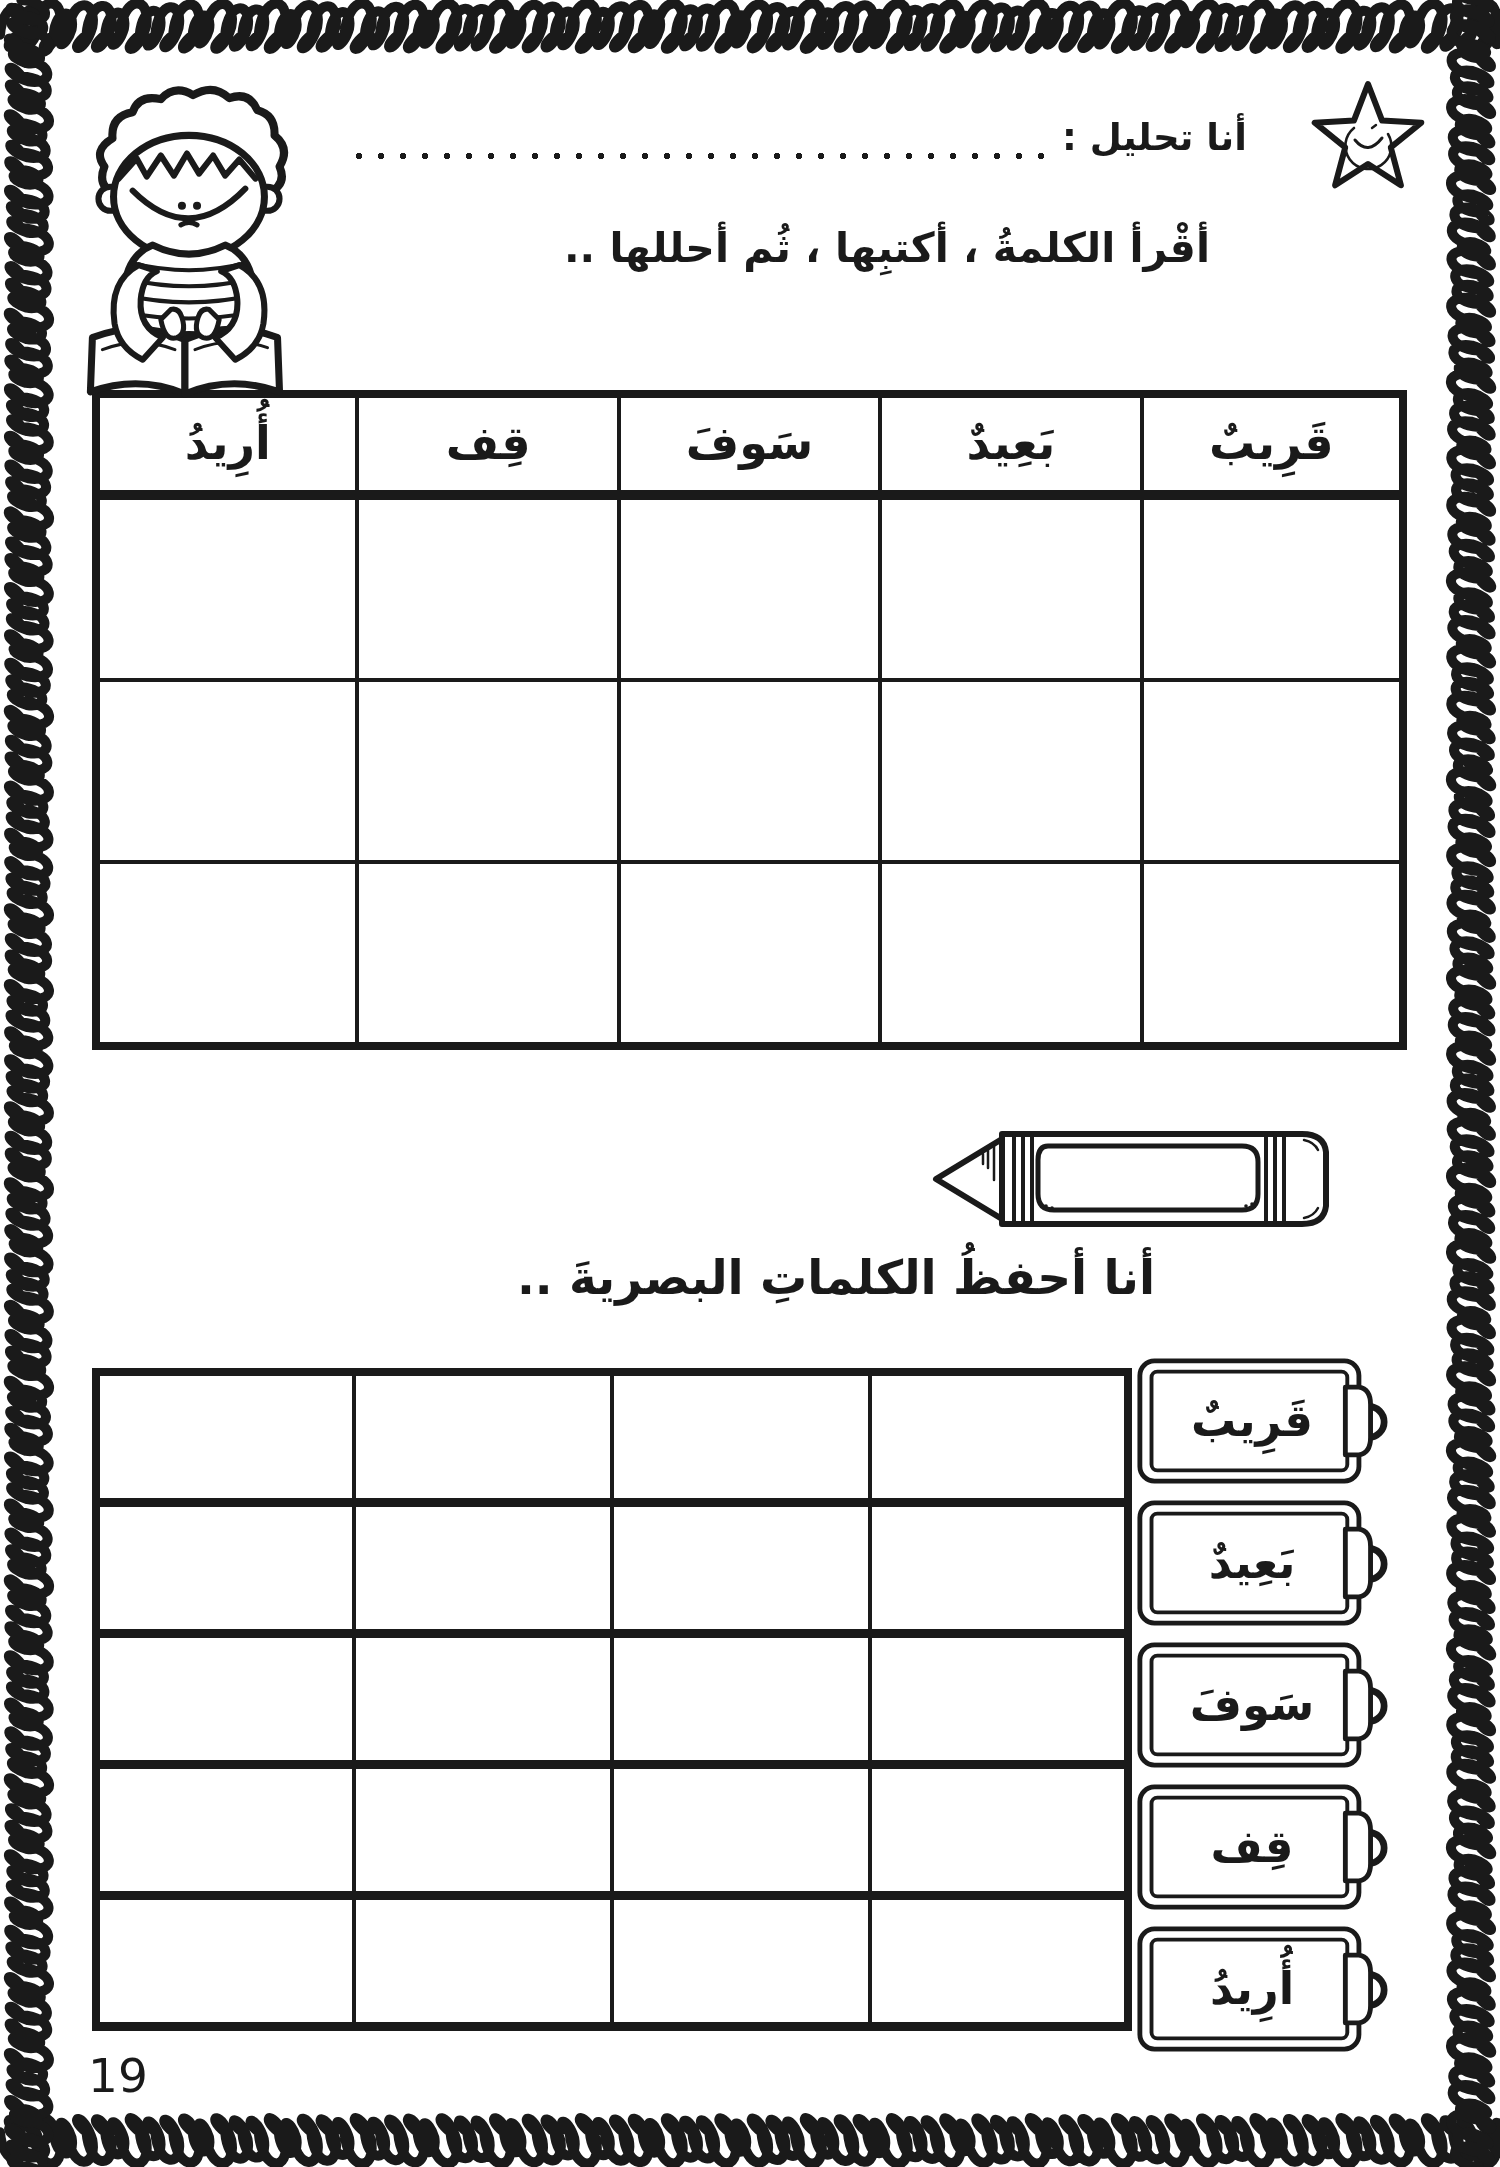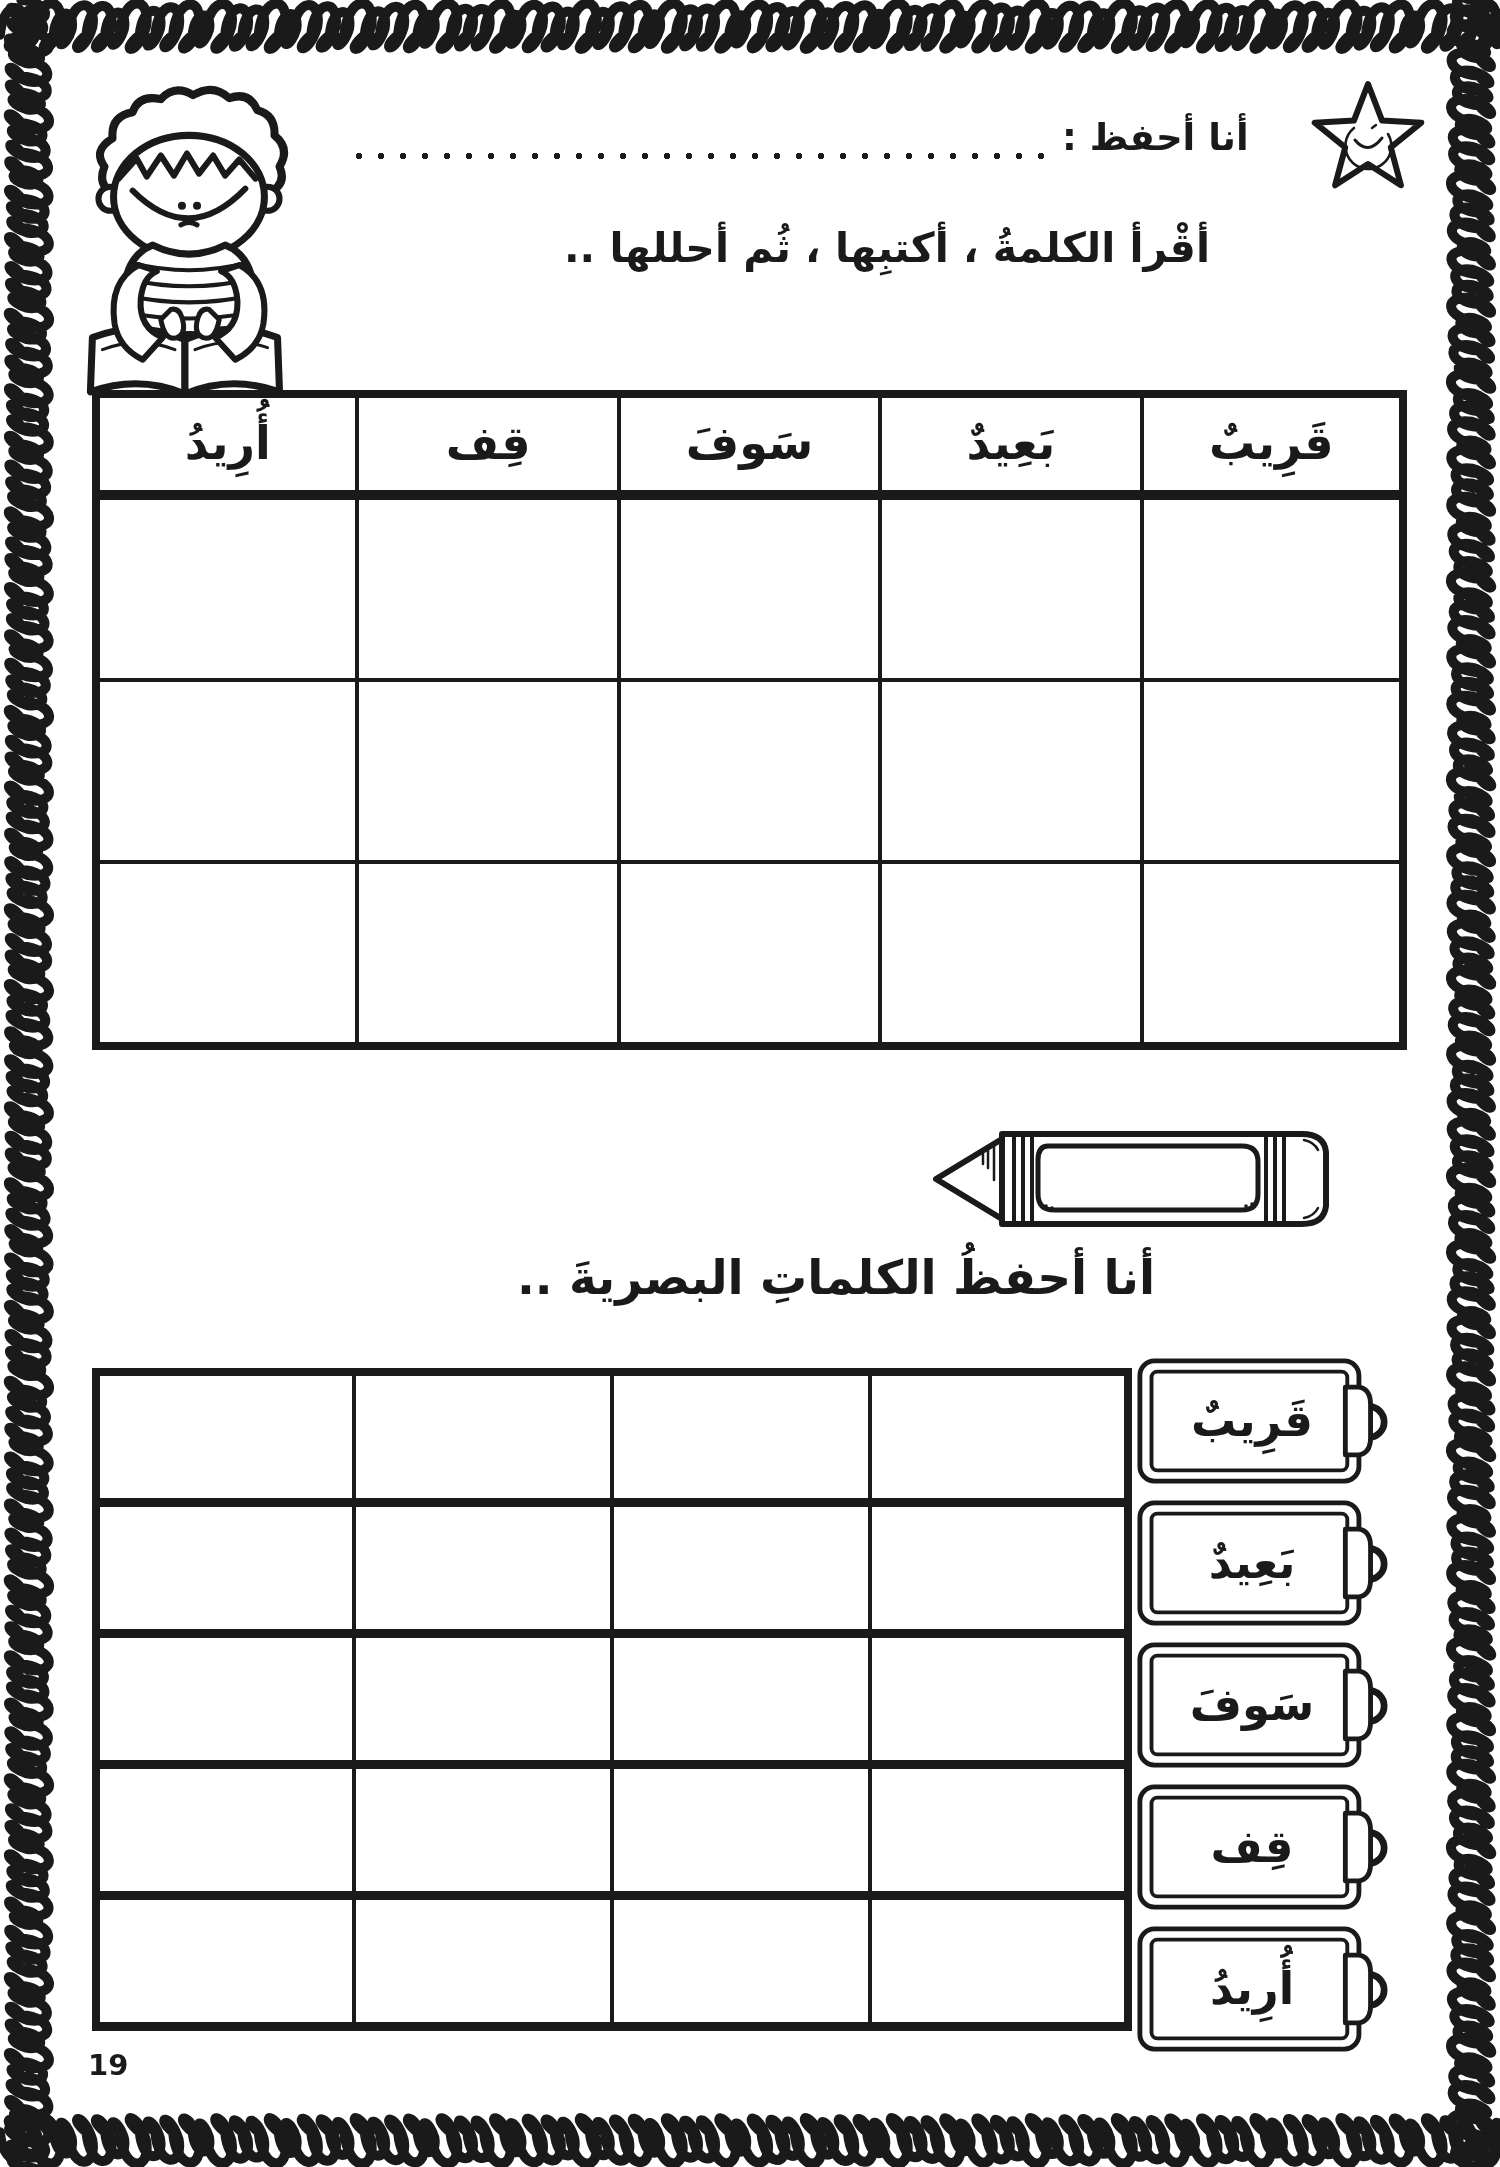--- a/index.html
+++ b/index.html
@@ -37,21 +37,21 @@
   #sight-heading{left:395px;top:1250px;width:760px;text-align:right;font-size:47px;font-weight:bold;direction:rtl;white-space:nowrap;}
   
   #practice-table{left:92px;top:1368px;width:1040px;border-collapse:collapse;table-layout:fixed;border:8px solid var(--ink);}
   #practice-table td{border:4px solid var(--ink);border-bottom:9px solid var(--ink);height:122px;padding:0;}
   
   .tag{position:absolute;left:1136px;width:252px;height:130px;}
   .tag svg{position:absolute;inset:0;}
   .tag-word{position:absolute;left:14px;top:8px;width:204px;height:110px;display:flex;align-items:center;justify-content:center;font-size:45px;font-weight:bold;direction:rtl;line-height:1.1;}
   #tag-0{top:1358px;} #tag-1{top:1500px;} #tag-2{top:1642px;} #tag-3{top:1784px;} #tag-4{top:1926px;}
   
-  #page-number{left:84px;top:2046px;font-size:29px;font-weight:bold;background:var(--paper);padding:2px 10px 2px 4px;z-index:6;font-family:"DejaVu Sans","Liberation Sans",sans-serif;}
+  #page-number{left:84px;top:2046px;font-size:47px;font-weight:normal;background:var(--paper);padding:2px 10px 2px 4px;z-index:6;font-family:"DejaVu Sans","Liberation Sans",sans-serif;}
   
   .ink-line{fill:none;stroke:var(--ink);stroke-linecap:round;stroke-linejoin:round;}
   .ink-fill{fill:var(--paper);stroke:var(--ink);stroke-linecap:round;stroke-linejoin:round;}
 </style>
 </head>
 <body>
 
 <svg class="border-strip" style="left:0;top:0;" width="1500" height="58" viewBox="0 0 1500 58">
     <path d="M0,34.8 c2.7,-34.5 27.5,-34.5 22.7,-7.1 c-8.0,26.6 -23.9,22.1 -5.3,7.1 c2.5,-32.0 25.4,-32.0 21.0,-6.6 c-7.4,24.6 -22.1,20.5 -4.9,6.6 c3.1,-40.3 32.0,-40.3 26.4,-8.3 c-9.3,31.0 -27.9,25.8 -6.2,8.3 c2.1,-27.3 21.7,-27.3 17.9,-5.6 c-6.3,21.0 -18.9,17.5 -4.2,5.6 c2.9,-37.9 30.1,-37.9 24.9,-7.8 c-8.7,29.1 -26.2,24.3 -5.8,7.8 c2.9,-37.1 29.5,-37.1 24.4,-7.6 c-8.6,28.5 -25.7,23.8 -5.7,7.6 c2.2,-28.5 22.7,-28.5 18.7,-5.9 c-6.6,22.0 -19.8,18.3 -4.4,5.9 c3.1,-40.4 32.1,-40.4 26.5,-8.3 c-9.3,31.1 -28.0,25.9 -6.2,8.3 c2.4,-30.8 24.5,-30.8 20.2,-6.3 c-7.1,23.7 -21.3,19.7 -4.7,6.3 c2.7,-35.5 28.2,-35.5 23.3,-7.3 c-8.2,27.3 -24.6,22.8 -5.5,7.3 c3.0,-39.0 31.0,-39.0 25.6,-8.0 c-9.0,30.0 -27.0,25.0 -6.0,8.0 c1.9,-24.9 19.8,-24.9 16.3,-5.1 c-5.7,19.1 -17.2,15.9 -3.8,5.1 c3.1,-39.7 31.6,-39.7 26.1,-8.1 c-9.2,30.5 -27.5,25.5 -6.1,8.1 c2.6,-34.0 27.0,-34.0 22.3,-7.0 c-7.8,26.1 -23.5,21.8 -5.2,7.0 c2.5,-32.6 25.9,-32.6 21.4,-6.7 c-7.5,25.1 -22.6,20.9 -5.0,6.7 c3.1,-40.1 31.9,-40.1 26.3,-8.2 c-9.3,30.9 -27.8,25.7 -6.2,8.2 c2.0,-26.6 21.1,-26.6 17.4,-5.5 c-6.1,20.4 -18.4,17.0 -4.1,5.5 c2.9,-38.2 30.4,-38.2 25.1,-7.8 c-8.8,29.4 -26.5,24.5 -5.9,7.8 c2.8,-36.7 29.1,-36.7 24.1,-7.5 c-8.5,28.2 -25.4,23.5 -5.6,7.5 c2.2,-29.2 23.2,-29.2 19.2,-6.0 c-6.7,22.5 -20.2,18.7 -4.5,6.0 c3.1,-40.4 32.1,-40.4 26.5,-8.3 c-9.3,31.1 -28.0,25.9 -6.2,8.3 c2.3,-30.2 24.0,-30.2 19.8,-6.2 c-7.0,23.2 -20.9,19.3 -4.6,6.2 c2.8,-36.0 28.6,-36.0 23.6,-7.4 c-8.3,27.7 -24.9,23.1 -5.5,7.4 c3.0,-38.7 30.8,-38.7 25.4,-7.9 c-8.9,29.8 -26.8,24.8 -6.0,7.9 c2.0,-25.6 20.3,-25.6 16.8,-5.2 c-5.9,19.7 -17.7,16.4 -3.9,5.2 c3.1,-39.9 31.7,-39.9 26.2,-8.2 c-9.2,30.7 -27.6,25.6 -6.1,8.2 c2.6,-33.4 26.6,-33.4 21.9,-6.9 c-7.7,25.7 -23.1,21.4 -5.1,6.9 c2.6,-33.2 26.4,-33.2 21.8,-6.8 c-7.7,25.5 -23.0,21.3 -5.1,6.8 c3.1,-40.0 31.8,-40.0 26.2,-8.2 c-9.2,30.8 -27.7,25.6 -6.2,8.2 c2.0,-25.9 20.6,-25.9 17.0,-5.3 c-6.0,19.9 -17.9,16.6 -4.0,5.3 c3.0,-38.6 30.7,-38.6 25.3,-7.9 c-8.9,29.7 -26.7,24.7 -5.9,7.9 c2.8,-36.2 28.8,-36.2 23.8,-7.4 c-8.4,27.9 -25.1,23.2 -5.6,7.4 c2.3,-29.9 23.8,-29.9 19.6,-6.1 c-6.9,23.0 -20.7,19.2 -4.6,6.1 c3.1,-40.4 32.1,-40.4 26.5,-8.3 c-9.3,31.1 -28.0,25.9 -6.2,8.3 c2.3,-29.5 23.4,-29.5 19.4,-6.1 c-6.8,22.7 -20.4,18.9 -4.5,6.1 c2.8,-36.5 29.0,-36.5 23.9,-7.5 c-8.4,28.1 -25.3,23.4 -5.6,7.5 c3.0,-38.4 30.5,-38.4 25.2,-7.9 c-8.9,29.5 -26.6,24.6 -5.9,7.9 c2.0,-26.3 20.9,-26.3 17.3,-5.4 c-6.1,20.2 -18.2,16.9 -4.0,5.4 c3.1,-40.1 31.9,-40.1 26.3,-8.2 c-9.2,30.8 -27.7,25.7 -6.2,8.2 c2.5,-32.8 26.1,-32.8 21.6,-6.7 c-7.6,25.3 -22.7,21.0 -5.1,6.7 c2.6,-33.8 26.8,-33.8 22.2,-6.9 c-7.8,26.0 -23.4,21.6 -5.2,6.9 c3.1,-39.8 31.6,-39.8 26.1,-8.2 c-9.2,30.6 -27.6,25.5 -6.1,8.2 c1.9,-25.2 20.0,-25.2 16.5,-5.2 c-5.8,19.4 -17.4,16.1 -3.9,5.2 c3.0,-38.9 30.9,-38.9 25.5,-8.0 c-9.0,29.9 -26.9,24.9 -6.0,8.0 c2.7,-35.7 28.4,-35.7 23.4,-7.3 c-8.2,27.5 -24.7,22.9 -5.5,7.3 c2.3,-30.5 24.3,-30.5 20.0,-6.3 c-7.0,23.5 -21.1,19.6 -4.7,6.3 c3.1,-40.4 32.1,-40.4 26.5,-8.3 c-9.3,31.1 -28.0,25.9 -6.2,8.3 c2.2,-28.8 22.9,-28.8 18.9,-5.9 c-6.7,22.2 -20.0,18.5 -4.4,5.9 c2.8,-36.9 29.4,-36.9 24.2,-7.6 c-8.5,28.4 -25.6,23.7 -5.7,7.6 c2.9,-38.0 30.2,-38.0 25.0,-7.8 c-8.8,29.2 -26.3,24.4 -5.8,7.8 c2.1,-27.0 21.5,-27.0 17.7,-5.5 c-6.2,20.8 -18.7,17.3 -4.2,5.5 c3.1,-40.2 32.0,-40.2 26.4,-8.2 c-9.3,30.9 -27.8,25.8 -6.2,8.2 c2.5,-32.2 25.6,-32.2 21.2,-6.6 c-7.4,24.8 -22.3,20.7 -5.0,6.6 c2.6,-34.3 27.3,-34.3 22.5,-7.0 c-7.9,26.4 -23.8,22.0 -5.3,7.0 c3.0,-39.6 31.5,-39.6 26.0,-8.1 c-9.1,30.4 -27.4,25.4 -6.1,8.1 c1.9,-24.5 19.4,-24.5 16.1,-5.0 c-5.6,18.8 -16.9,15.7 -3.8,5.0 c3.0,-39.2 31.1,-39.2 25.7,-8.0 c-9.0,30.1 -27.1,25.1 -6.0,8.0 c2.7,-35.2 28.0,-35.2 23.1,-7.2 c-8.1,27.1 -24.4,22.6 -5.4,7.2 c2.4,-31.2 24.8,-31.2 20.5,-6.4 c-7.2,24.0 -21.6,20.0 -4.8,6.4 c3.1,-40.4 32.1,-40.4 26.5,-8.3 c-9.3,31.0 -27.9,25.9 -6.2,8.3 c2.2,-28.1 22.4,-28.1 18.5,-5.8 c-6.5,21.7 -19.5,18.0 -4.3,5.8 c2.9,-37.4 29.7,-37.4 24.5,-7.7 c-8.6,28.7 -25.9,23.9 -5.7,7.7 c2.9,-37.6 29.9,-37.6 24.7,-7.7 c-8.7,28.9 -26.1,24.1 -5.8,7.7 c2.1,-27.7 22.0,-27.7 18.2,-5.7 c-6.4,21.3 -19.2,17.7 -4.3,5.7 c3.1,-40.3 32.0,-40.3 26.5,-8.3 c-9.3,31.0 -27.9,25.8 -6.2,8.3 c2.4,-31.6 25.1,-31.6 20.8,-6.5 c-7.3,24.3 -21.9,20.3 -4.9,6.5 c2.7,-34.9 27.7,-34.9 22.9,-7.2 c-8.0,26.8 -24.1,22.3 -5.4,7.2 c3.0,-39.3 31.3,-39.3 25.8,-8.1 c-9.1,30.3 -27.2,25.2 -6.1,8.1 c1.8,-24.0 19.1,-24.0 15.7,-4.9 c-5.5,18.4 -16.6,15.4 -3.7,4.9 c3.0,-39.4 31.3,-39.4 25.9,-8.1 c-9.1,30.3 -27.3,25.3 -6.1,8.1 c2.7,-34.7 27.6,-34.7 22.8,-7.1 c-8.0,26.7 -24.0,22.2 -5.3,7.1 c2.4,-31.8 25.3,-31.8 20.9,-6.5 c-7.3,24.5 -22.0,20.4 -4.9,6.5 c3.1,-40.3 32.0,-40.3 26.4,-8.3 c-9.3,31.0 -27.9,25.8 -6.2,8.3 c2.1,-27.5 21.8,-27.5 18.0,-5.6 c-6.3,21.1 -19.0,17.6 -4.2,5.6 c2.9,-37.8 30.0,-37.8 24.8,-7.7 c-8.7,29.0 -26.1,24.2 -5.8,7.7 c2.9,-37.2 29.6,-37.2 24.4,-7.6 c-8.6,28.6 -25.8,23.9 -5.7,7.6 c2.2,-28.4 22.5,-28.4 18.6,-5.8 c-6.5,21.8 -19.6,18.2 -4.4,5.8 c3.1,-40.4 32.1,-40.4 26.5,-8.3 c-9.3,31.1 -28.0,25.9 -6.2,8.3 c2.4,-31.0 24.6,-31.0 20.3,-6.4 c-7.1,23.8 -21.4,19.9 -4.8,6.4 c2.7,-35.4 28.1,-35.4 23.2,-7.3 c-8.2,27.2 -24.5,22.7 -5.4,7.3 c3.0,-39.1 31.1,-39.1 25.7,-8.0 c-9.0,30.1 -27.1,25.0 -6.0,8.0 c1.9,-24.7 19.6,-24.7 16.2,-5.1 c-5.7,19.0 -17.1,15.8 -3.8,5.1 c3.1,-39.7 31.5,-39.7 26.0,-8.1 c-9.2,30.5 -27.5,25.4 -6.1,8.1 c2.6,-34.1 27.1,-34.1 22.4,-7.0 c-7.9,26.3 -23.6,21.9 -5.3,7.0 c2.5,-32.4 25.8,-32.4 21.3,-6.7 c-7.5,24.9 -22.5,20.8 -5.0,6.7 c3.1,-40.2 31.9,-40.2 26.4,-8.2 c-9.3,30.9 -27.8,25.7 -6.2,8.2 c2.1,-26.8 21.3,-26.8 17.6,-5.5 c-6.2,20.6 -18.5,17.2 -4.1,5.5 c2.9,-38.1 30.3,-38.1 25.0,-7.8 c-8.8,29.3 -26.4,24.4 -5.9,7.8"></path>
   </svg>
@@ -64,21 +64,21 @@
     <g transform="translate(52,0) rotate(90)">
       <path d="M0,30.7 c2.3,-30.5 24.2,-30.5 20.0,-6.3 c-7.0,23.4 -21.1,19.5 -4.7,6.3 c2.2,-28.2 22.4,-28.2 18.5,-5.8 c-6.5,21.7 -19.5,18.1 -4.3,5.8 c2.7,-35.5 28.2,-35.5 23.3,-7.3 c-8.2,27.3 -24.6,22.8 -5.5,7.3 c1.9,-24.1 19.1,-24.1 15.8,-4.9 c-5.6,18.5 -16.7,15.4 -3.7,4.9 c2.6,-33.4 26.6,-33.4 21.9,-6.9 c-7.7,25.7 -23.1,21.4 -5.1,6.9 c2.5,-32.7 26.0,-32.7 21.5,-6.7 c-7.6,25.2 -22.7,21.0 -5.0,6.7 c1.9,-25.2 20.0,-25.2 16.5,-5.2 c-5.8,19.4 -17.4,16.1 -3.9,5.2 c2.7,-35.6 28.3,-35.6 23.4,-7.3 c-8.2,27.4 -24.7,22.9 -5.5,7.3 c2.1,-27.2 21.6,-27.2 17.8,-5.6 c-6.3,20.9 -18.8,17.4 -4.2,5.6 c2.4,-31.3 24.9,-31.3 20.6,-6.4 c-7.2,24.1 -21.7,20.1 -4.8,6.4 c2.6,-34.4 27.4,-34.4 22.6,-7.1 c-7.9,26.5 -23.8,22.1 -5.3,7.1 c1.7,-22.0 17.5,-22.0 14.4,-4.5 c-5.1,16.9 -15.2,14.1 -3.4,4.5 c2.7,-35.0 27.9,-35.0 23.0,-7.2 c-8.1,27.0 -24.3,22.5 -5.4,7.2 c2.3,-30.0 23.8,-30.0 19.7,-6.2 c-6.9,23.1 -20.8,19.2 -4.6,6.2 c2.2,-28.8 22.9,-28.8 18.9,-5.9 c-6.6,22.1 -19.9,18.4 -4.4,5.9 c2.7,-35.4 28.1,-35.4 23.2,-7.3 c-8.2,27.2 -24.5,22.7 -5.4,7.3 c1.8,-23.4 18.6,-23.4 15.4,-4.8 c-5.4,18.0 -16.2,15.0 -3.6,4.8 c2.6,-33.7 26.8,-33.7 22.1,-6.9 c-7.8,25.9 -23.4,21.6 -5.2,6.9 c2.5,-32.4 25.7,-32.4 21.2,-6.6 c-7.5,24.9 -22.4,20.7 -5.0,6.6 c2.0,-25.8 20.5,-25.8 16.9,-5.3 c-6.0,19.8 -17.9,16.5 -4.0,5.3 c2.7,-35.7 28.4,-35.7 23.4,-7.3 c-8.2,27.4 -24.7,22.9 -5.5,7.3 c2.0,-26.6 21.2,-26.6 17.5,-5.5 c-6.1,20.5 -18.4,17.1 -4.1,5.5 c2.4,-31.8 25.3,-31.8 20.9,-6.5 c-7.3,24.4 -22.0,20.4 -4.9,6.5 c2.6,-34.1 27.1,-34.1 22.4,-7.0 c-7.9,26.3 -23.6,21.9 -5.3,7.0 c1.7,-22.6 17.9,-22.6 14.8,-4.6 c-5.2,17.4 -15.6,14.5 -3.5,4.6 c2.7,-35.2 28.0,-35.2 23.1,-7.2 c-8.1,27.1 -24.4,22.6 -5.4,7.2 c2.3,-29.5 23.4,-29.5 19.4,-6.0 c-6.8,22.7 -20.4,18.9 -4.5,6.0 c2.3,-29.3 23.3,-29.3 19.2,-6.0 c-6.8,22.5 -20.3,18.8 -4.5,6.0 c2.7,-35.3 28.0,-35.3 23.2,-7.2 c-8.1,27.1 -24.4,22.6 -5.4,7.2 c1.8,-22.8 18.1,-22.8 15.0,-4.7 c-5.3,17.6 -15.8,14.6 -3.5,4.7 c2.6,-34.0 27.0,-34.0 22.3,-7.0 c-7.9,26.2 -23.6,21.8 -5.2,7.0 c2.5,-31.9 25.4,-31.9 21.0,-6.6 c-7.4,24.6 -22.1,20.5 -4.9,6.6 c2.0,-26.4 21.0,-26.4 17.3,-5.4 c-6.1,20.3 -18.3,16.9 -4.1,5.4 c2.7,-35.7 28.4,-35.7 23.4,-7.3 c-8.2,27.4 -24.7,22.9 -5.5,7.3 c2.0,-26.0 20.7,-26.0 17.1,-5.3 c-6.0,20.0 -18.0,16.7 -4.0,5.3 c2.5,-32.2 25.6,-32.2 21.1,-6.6 c-7.4,24.8 -22.3,20.6 -5.0,6.6 c2.6,-33.9 26.9,-33.9 22.2,-6.9 c-7.8,26.0 -23.4,21.7 -5.2,6.9 c1.8,-23.2 18.4,-23.2 15.2,-4.8 c-5.4,17.8 -16.1,14.9 -3.6,4.8 c2.7,-35.4 28.1,-35.4 23.2,-7.3 c-8.2,27.2 -24.5,22.7 -5.4,7.3 c2.2,-29.0 23.0,-29.0 19.0,-5.9 c-6.7,22.3 -20.1,18.6 -4.5,5.9 c2.3,-29.8 23.7,-29.8 19.6,-6.1 c-6.9,22.9 -20.6,19.1 -4.6,6.1 c2.7,-35.1 27.9,-35.1 23.0,-7.2 c-8.1,27.0 -24.3,22.5 -5.4,7.2 c1.7,-22.2 17.7,-22.2 14.6,-4.6 c-5.1,17.1 -15.4,14.2 -3.4,4.6 c2.6,-34.3 27.3,-34.3 22.5,-7.0 c-7.9,26.4 -23.8,22.0 -5.3,7.0 c2.4,-31.5 25.1,-31.5 20.7,-6.5 c-7.3,24.2 -21.8,20.2 -4.8,6.5 c2.1,-27.0 21.4,-27.0 17.7,-5.5 c-6.2,20.7 -18.7,17.3 -4.1,5.5 c2.7,-35.7 28.3,-35.7 23.4,-7.3 c-8.2,27.4 -24.7,22.9 -5.5,7.3 c2.0,-25.4 20.2,-25.4 16.7,-5.2 c-5.9,19.6 -17.6,16.3 -3.9,5.2 c2.5,-32.6 25.9,-32.6 21.4,-6.7 c-7.5,25.1 -22.6,20.9 -5.0,6.7 c2.6,-33.5 26.7,-33.5 22.0,-6.9 c-7.7,25.8 -23.2,21.5 -5.2,6.9 c1.8,-23.8 18.9,-23.8 15.6,-4.9 c-5.5,18.3 -16.5,15.3 -3.7,4.9 c2.7,-35.5 28.2,-35.5 23.3,-7.3 c-8.2,27.3 -24.6,22.7 -5.5,7.3 c2.2,-28.4 22.6,-28.4 18.7,-5.8 c-6.6,21.9 -19.7,18.2 -4.4,5.8 c2.3,-30.3 24.1,-30.3 19.9,-6.2 c-7.0,23.3 -21.0,19.4 -4.7,6.2 c2.7,-34.9 27.8,-34.9 22.9,-7.2 c-8.1,26.9 -24.2,22.4 -5.4,7.2 c1.7,-21.6 17.2,-21.6 14.2,-4.4 c-5.0,16.6 -14.9,13.8 -3.3,4.4 c2.7,-34.6 27.5,-34.6 22.7,-7.1 c-8.0,26.6 -23.9,22.2 -5.3,7.1 c2.4,-31.1 24.7,-31.1 20.4,-6.4 c-7.2,23.9 -21.5,19.9 -4.8,6.4 c2.1,-27.5 21.9,-27.5 18.1,-5.6 c-6.4,21.2 -19.1,17.6 -4.2,5.6 c2.7,-35.6 28.3,-35.6 23.4,-7.3 c-8.2,27.4 -24.7,22.8 -5.5,7.3 c1.9,-24.8 19.7,-24.8 16.3,-5.1 c-5.7,19.1 -17.2,15.9 -3.8,5.1 c2.5,-33.0 26.2,-33.0 21.6,-6.8 c-7.6,25.4 -22.8,21.1 -5.1,6.8 c2.6,-33.2 26.4,-33.2 21.8,-6.8 c-7.7,25.5 -23.0,21.3 -5.1,6.8 c1.9,-24.4 19.4,-24.4 16.0,-5.0 c-5.6,18.8 -16.9,15.7 -3.8,5.0 c2.7,-35.6 28.3,-35.6 23.3,-7.3 c-8.2,27.4 -24.6,22.8 -5.5,7.3 c2.1,-27.9 22.2,-27.9 18.3,-5.7 c-6.4,21.5 -19.3,17.9 -4.3,5.7 c2.4,-30.8 24.5,-30.8 20.2,-6.3 c-7.1,23.7 -21.3,19.7 -4.7,6.3 c2.7,-34.7 27.6,-34.7 22.8,-7.1 c-8.0,26.7 -24.0,22.3 -5.3,7.1 c1.6,-21.2 16.8,-21.2 13.9,-4.3 c-4.9,16.3 -14.6,13.6 -3.3,4.3 c2.7,-34.8 27.7,-34.8 22.8,-7.1 c-8.0,26.8 -24.1,22.3 -5.4,7.1 c2.4,-30.6 24.3,-30.6 20.1,-6.3 c-7.1,23.5 -21.2,19.6 -4.7,6.3 c2.2,-28.1 22.3,-28.1 18.4,-5.8 c-6.5,21.6 -19.4,18.0 -4.3,5.8 c2.7,-35.5 28.2,-35.5 23.3,-7.3 c-8.2,27.3 -24.6,22.8 -5.5,7.3 c1.9,-24.2 19.3,-24.2 15.9,-5.0 c-5.6,18.6 -16.8,15.5 -3.7,5.0 c2.6,-33.3 26.5,-33.3 21.9,-6.8 c-7.7,25.6 -23.1,21.4 -5.1,6.8 c2.5,-32.8 26.1,-32.8 21.6,-6.7 c-7.6,25.3 -22.7,21.1 -5.1,6.7 c1.9,-25.0 19.9,-25.0 16.4,-5.1 c-5.8,19.3 -17.3,16.0 -3.9,5.1 c2.7,-35.6 28.3,-35.6 23.4,-7.3 c-8.2,27.4 -24.7,22.8 -5.5,7.3 c2.1,-27.3 21.7,-27.3 17.9,-5.6 c-6.3,21.0 -18.9,17.5 -4.2,5.6 c2.4,-31.2 24.8,-31.2 20.5,-6.4 c-7.2,24.0 -21.6,20.0 -4.8,6.4 c2.7,-34.5 27.4,-34.5 22.6,-7.1 c-8.0,26.5 -23.9,22.1 -5.3,7.1 c1.7,-21.8 17.3,-21.8 14.3,-4.5 c-5.0,16.8 -15.1,14.0 -3.4,4.5 c2.7,-35.0 27.8,-35.0 23.0,-7.2 c-8.1,26.9 -24.2,22.4 -5.4,7.2 c2.3,-30.1 23.9,-30.1 19.8,-6.2 c-7.0,23.2 -20.9,19.3 -4.6,6.2 c2.2,-28.6 22.7,-28.6 18.8,-5.9 c-6.6,22.0 -19.8,18.3 -4.4,5.9 c2.7,-35.4 28.2,-35.4 23.3,-7.3 c-8.2,27.3 -24.5,22.7 -5.5,7.3 c1.8,-23.6 18.8,-23.6 15.5,-4.8 c-5.4,18.2 -16.3,15.1 -3.6,4.8 c2.6,-33.6 26.7,-33.6 22.1,-6.9 c-7.8,25.9 -23.3,21.6 -5.2,6.9 c2.5,-32.5 25.8,-32.5 21.3,-6.7 c-7.5,25.0 -22.5,20.8 -5.0,6.7 c2.0,-25.6 20.4,-25.6 16.8,-5.3 c-5.9,19.7 -17.7,16.4 -3.9,5.3 c2.7,-35.7 28.4,-35.7 23.4,-7.3 c-8.2,27.4 -24.7,22.9 -5.5,7.3 c2.1,-26.8 21.3,-26.8 17.6,-5.5 c-6.2,20.6 -18.5,17.2 -4.1,5.5 c2.4,-31.7 25.2,-31.7 20.8,-6.5 c-7.3,24.4 -21.9,20.3 -4.9,6.5 c2.6,-34.2 27.2,-34.2 22.5,-7.0 c-7.9,26.3 -23.7,21.9 -5.3,7.0 c1.7,-22.4 17.8,-22.4 14.7,-4.6 c-5.2,17.2 -15.5,14.4 -3.4,4.6 c2.7,-35.2 28.0,-35.2 23.1,-7.2 c-8.1,27.1 -24.3,22.5 -5.4,7.2 c2.3,-29.6 23.6,-29.6 19.4,-6.1 c-6.8,22.8 -20.5,19.0 -4.6,6.1 c2.2,-29.1 23.2,-29.1 19.1,-6.0 c-6.7,22.4 -20.2,18.7 -4.5,6.0 c2.7,-35.3 28.1,-35.3 23.2,-7.2 c-8.1,27.2 -24.4,22.6 -5.4,7.2 c1.8,-23.0 18.3,-23.0 15.1,-4.7 c-5.3,17.7 -15.9,14.7 -3.5,4.7 c2.6,-33.9 27.0,-33.9 22.3,-7.0 c-7.8,26.1 -23.5,21.8 -5.2,7.0 c2.5,-32.1 25.5,-32.1 21.0,-6.6 c-7.4,24.7 -22.2,20.6 -4.9,6.6 c2.0,-26.2 20.8,-26.2 17.2,-5.4 c-6.0,20.2 -18.1,16.8 -4.0,5.4 c2.7,-35.7 28.4,-35.7 23.4,-7.3 c-8.2,27.4 -24.7,22.9 -5.5,7.3 c2.0,-26.2 20.8,-26.2 17.2,-5.4 c-6.0,20.1 -18.1,16.8 -4.0,5.4 c2.5,-32.1 25.5,-32.1 21.1,-6.6 c-7.4,24.7 -22.2,20.6 -4.9,6.6 c2.6,-33.9 27.0,-33.9 22.3,-7.0 c-7.8,26.1 -23.5,21.8 -5.2,7.0 c1.8,-23.0 18.3,-23.0 15.1,-4.7 c-5.3,17.7 -15.9,14.8 -3.5,4.7 c2.7,-35.3 28.1,-35.3 23.2,-7.2 c-8.2,27.2 -24.5,22.6 -5.4,7.2 c2.2,-29.1 23.1,-29.1 19.1,-6.0 c-6.7,22.4 -20.2,18.7 -4.5,6.0 c2.3,-29.7 23.6,-29.7 19.5,-6.1 c-6.8,22.8 -20.5,19.0 -4.6,6.1 c2.7,-35.2 27.9,-35.2 23.1,-7.2 c-8.1,27.0 -24.3,22.5 -5.4,7.2 c1.7,-22.4 17.8,-22.4 14.7,-4.6 c-5.2,17.2 -15.5,14.3 -3.4,4.6 c2.6,-34.2 27.2,-34.2 22.5,-7.0 c-7.9,26.3 -23.7,21.9 -5.3,7.0 c2.4,-31.6 25.1,-31.6 20.8,-6.5 c-7.3,24.3 -21.9,20.3 -4.9,6.5 c2.1,-26.8 21.3,-26.8 17.6,-5.5 c-6.2,20.6 -18.6,17.2 -4.1,5.5 c2.7,-35.7 28.4,-35.7 23.4,-7.3 c-8.2,27.4 -24.7,22.9 -5.5,7.3 c2.0,-25.6 20.3,-25.6 16.8,-5.3 c-5.9,19.7 -17.7,16.4 -3.9,5.3 c2.5,-32.5 25.8,-32.5 21.3,-6.7 c-7.5,25.0 -22.5,20.8 -5.0,6.7 c2.6,-33.6 26.7,-33.6 22.1,-6.9 c-7.8,25.9 -23.3,21.6 -5.2,6.9 c1.8,-23.6 18.8,-23.6 15.5,-4.9 c-5.5,18.2 -16.4,15.2 -3.6,4.9 c2.7,-35.4 28.2,-35.4 23.3,-7.3 c-8.2,27.3 -24.5,22.7 -5.5,7.3 c2.2,-28.6 22.7,-28.6 18.8,-5.9 c-6.6,22.0 -19.8,18.3 -4.4,5.9 c2.3,-30.2 24.0,-30.2 19.8,-6.2 c-7.0,23.2 -20.9,19.3 -4.6,6.2 c2.7,-35.0 27.8,-35.0 23.0,-7.2 c-8.1,26.9 -24.2,22.4 -5.4,7.2 c1.7,-21.8 17.3,-21.8 14.3,-4.5 c-5.0,16.7 -15.1,13.9 -3.3,4.5 c2.7,-34.5 27.4,-34.5 22.6,-7.1 c-8.0,26.5 -23.9,22.1 -5.3,7.1 c2.4,-31.2 24.8,-31.2 20.5,-6.4 c-7.2,24.0 -21.6,20.0 -4.8,6.4 c2.1,-27.4 21.8,-27.4 18.0,-5.6 c-6.3,21.1 -18.9,17.5 -4.2,5.6 c2.7,-35.6 28.3,-35.6 23.4,-7.3 c-8.2,27.4 -24.7,22.8 -5.5,7.3 c1.9,-25.0 19.9,-25.0 16.4,-5.1 c-5.8,19.2 -17.3,16.0 -3.8,5.1 c2.5,-32.9 26.1,-32.9 21.6,-6.7 c-7.6,25.3 -22.8,21.1 -5.1,6.7 c2.6,-33.3 26.5,-33.3 21.9,-6.8 c-7.7,25.6 -23.1,21.3 -5.1,6.8 c1.9,-24.3 19.3,-24.3 15.9,-5.0 c-5.6,18.7 -16.8,15.6 -3.7,5.0 c2.7,-35.5 28.3,-35.5 23.3,-7.3 c-8.2,27.3 -24.6,22.8 -5.5,7.3 c2.2,-28.0 22.3,-28.0 18.4,-5.8 c-6.5,21.6 -19.4,18.0 -4.3,5.8 c2.4,-30.6 24.4,-30.6 20.1,-6.3 c-7.1,23.6 -21.2,19.6 -4.7,6.3 c2.7,-34.8 27.6,-34.8 22.8,-7.1 c-8.0,26.8 -24.1,22.3 -5.4,7.1 c1.6,-21.1 16.8,-21.1 13.9,-4.3 c-4.9,16.3 -14.6,13.5 -3.3,4.3 c2.7,-34.7 27.6,-34.7 22.8,-7.1 c-8.0,26.7 -24.0,22.3 -5.3,7.1 c2.4,-30.7 24.4,-30.7 20.2,-6.3 c-7.1,23.6 -21.3,19.7 -4.7,6.3 c2.1,-27.9 22.2,-27.9 18.3,-5.7 c-6.4,21.5 -19.3,17.9 -4.3,5.7 c2.7,-35.6 28.3,-35.6 23.3,-7.3 c-8.2,27.4 -24.6,22.8 -5.5,7.3"></path>
     </g>
   </svg>
 <svg class="border-strip" style="right:0;top:0;" width="58" height="2167" viewBox="0 0 58 2167">
     <g transform="translate(6,2167) rotate(-90)">
       <path d="M0,30.7 c2.3,-30.5 24.2,-30.5 20.0,-6.3 c-7.0,23.4 -21.1,19.5 -4.7,6.3 c2.2,-28.2 22.4,-28.2 18.5,-5.8 c-6.5,21.7 -19.5,18.1 -4.3,5.8 c2.7,-35.5 28.2,-35.5 23.3,-7.3 c-8.2,27.3 -24.6,22.8 -5.5,7.3 c1.9,-24.1 19.1,-24.1 15.8,-4.9 c-5.6,18.5 -16.7,15.4 -3.7,4.9 c2.6,-33.4 26.6,-33.4 21.9,-6.9 c-7.7,25.7 -23.1,21.4 -5.1,6.9 c2.5,-32.7 26.0,-32.7 21.5,-6.7 c-7.6,25.2 -22.7,21.0 -5.0,6.7 c1.9,-25.2 20.0,-25.2 16.5,-5.2 c-5.8,19.4 -17.4,16.1 -3.9,5.2 c2.7,-35.6 28.3,-35.6 23.4,-7.3 c-8.2,27.4 -24.7,22.9 -5.5,7.3 c2.1,-27.2 21.6,-27.2 17.8,-5.6 c-6.3,20.9 -18.8,17.4 -4.2,5.6 c2.4,-31.3 24.9,-31.3 20.6,-6.4 c-7.2,24.1 -21.7,20.1 -4.8,6.4 c2.6,-34.4 27.4,-34.4 22.6,-7.1 c-7.9,26.5 -23.8,22.1 -5.3,7.1 c1.7,-22.0 17.5,-22.0 14.4,-4.5 c-5.1,16.9 -15.2,14.1 -3.4,4.5 c2.7,-35.0 27.9,-35.0 23.0,-7.2 c-8.1,27.0 -24.3,22.5 -5.4,7.2 c2.3,-30.0 23.8,-30.0 19.7,-6.2 c-6.9,23.1 -20.8,19.2 -4.6,6.2 c2.2,-28.8 22.9,-28.8 18.9,-5.9 c-6.6,22.1 -19.9,18.4 -4.4,5.9 c2.7,-35.4 28.1,-35.4 23.2,-7.3 c-8.2,27.2 -24.5,22.7 -5.4,7.3 c1.8,-23.4 18.6,-23.4 15.4,-4.8 c-5.4,18.0 -16.2,15.0 -3.6,4.8 c2.6,-33.7 26.8,-33.7 22.1,-6.9 c-7.8,25.9 -23.4,21.6 -5.2,6.9 c2.5,-32.4 25.7,-32.4 21.2,-6.6 c-7.5,24.9 -22.4,20.7 -5.0,6.6 c2.0,-25.8 20.5,-25.8 16.9,-5.3 c-6.0,19.8 -17.9,16.5 -4.0,5.3 c2.7,-35.7 28.4,-35.7 23.4,-7.3 c-8.2,27.4 -24.7,22.9 -5.5,7.3 c2.0,-26.6 21.2,-26.6 17.5,-5.5 c-6.1,20.5 -18.4,17.1 -4.1,5.5 c2.4,-31.8 25.3,-31.8 20.9,-6.5 c-7.3,24.4 -22.0,20.4 -4.9,6.5 c2.6,-34.1 27.1,-34.1 22.4,-7.0 c-7.9,26.3 -23.6,21.9 -5.3,7.0 c1.7,-22.6 17.9,-22.6 14.8,-4.6 c-5.2,17.4 -15.6,14.5 -3.5,4.6 c2.7,-35.2 28.0,-35.2 23.1,-7.2 c-8.1,27.1 -24.4,22.6 -5.4,7.2 c2.3,-29.5 23.4,-29.5 19.4,-6.0 c-6.8,22.7 -20.4,18.9 -4.5,6.0 c2.3,-29.3 23.3,-29.3 19.2,-6.0 c-6.8,22.5 -20.3,18.8 -4.5,6.0 c2.7,-35.3 28.0,-35.3 23.2,-7.2 c-8.1,27.1 -24.4,22.6 -5.4,7.2 c1.8,-22.8 18.1,-22.8 15.0,-4.7 c-5.3,17.6 -15.8,14.6 -3.5,4.7 c2.6,-34.0 27.0,-34.0 22.3,-7.0 c-7.9,26.2 -23.6,21.8 -5.2,7.0 c2.5,-31.9 25.4,-31.9 21.0,-6.6 c-7.4,24.6 -22.1,20.5 -4.9,6.6 c2.0,-26.4 21.0,-26.4 17.3,-5.4 c-6.1,20.3 -18.3,16.9 -4.1,5.4 c2.7,-35.7 28.4,-35.7 23.4,-7.3 c-8.2,27.4 -24.7,22.9 -5.5,7.3 c2.0,-26.0 20.7,-26.0 17.1,-5.3 c-6.0,20.0 -18.0,16.7 -4.0,5.3 c2.5,-32.2 25.6,-32.2 21.1,-6.6 c-7.4,24.8 -22.3,20.6 -5.0,6.6 c2.6,-33.9 26.9,-33.9 22.2,-6.9 c-7.8,26.0 -23.4,21.7 -5.2,6.9 c1.8,-23.2 18.4,-23.2 15.2,-4.8 c-5.4,17.8 -16.1,14.9 -3.6,4.8 c2.7,-35.4 28.1,-35.4 23.2,-7.3 c-8.2,27.2 -24.5,22.7 -5.4,7.3 c2.2,-29.0 23.0,-29.0 19.0,-5.9 c-6.7,22.3 -20.1,18.6 -4.5,5.9 c2.3,-29.8 23.7,-29.8 19.6,-6.1 c-6.9,22.9 -20.6,19.1 -4.6,6.1 c2.7,-35.1 27.9,-35.1 23.0,-7.2 c-8.1,27.0 -24.3,22.5 -5.4,7.2 c1.7,-22.2 17.7,-22.2 14.6,-4.6 c-5.1,17.1 -15.4,14.2 -3.4,4.6 c2.6,-34.3 27.3,-34.3 22.5,-7.0 c-7.9,26.4 -23.8,22.0 -5.3,7.0 c2.4,-31.5 25.1,-31.5 20.7,-6.5 c-7.3,24.2 -21.8,20.2 -4.8,6.5 c2.1,-27.0 21.4,-27.0 17.7,-5.5 c-6.2,20.7 -18.7,17.3 -4.1,5.5 c2.7,-35.7 28.3,-35.7 23.4,-7.3 c-8.2,27.4 -24.7,22.9 -5.5,7.3 c2.0,-25.4 20.2,-25.4 16.7,-5.2 c-5.9,19.6 -17.6,16.3 -3.9,5.2 c2.5,-32.6 25.9,-32.6 21.4,-6.7 c-7.5,25.1 -22.6,20.9 -5.0,6.7 c2.6,-33.5 26.7,-33.5 22.0,-6.9 c-7.7,25.8 -23.2,21.5 -5.2,6.9 c1.8,-23.8 18.9,-23.8 15.6,-4.9 c-5.5,18.3 -16.5,15.3 -3.7,4.9 c2.7,-35.5 28.2,-35.5 23.3,-7.3 c-8.2,27.3 -24.6,22.7 -5.5,7.3 c2.2,-28.4 22.6,-28.4 18.7,-5.8 c-6.6,21.9 -19.7,18.2 -4.4,5.8 c2.3,-30.3 24.1,-30.3 19.9,-6.2 c-7.0,23.3 -21.0,19.4 -4.7,6.2 c2.7,-34.9 27.8,-34.9 22.9,-7.2 c-8.1,26.9 -24.2,22.4 -5.4,7.2 c1.7,-21.6 17.2,-21.6 14.2,-4.4 c-5.0,16.6 -14.9,13.8 -3.3,4.4 c2.7,-34.6 27.5,-34.6 22.7,-7.1 c-8.0,26.6 -23.9,22.2 -5.3,7.1 c2.4,-31.1 24.7,-31.1 20.4,-6.4 c-7.2,23.9 -21.5,19.9 -4.8,6.4 c2.1,-27.5 21.9,-27.5 18.1,-5.6 c-6.4,21.2 -19.1,17.6 -4.2,5.6 c2.7,-35.6 28.3,-35.6 23.4,-7.3 c-8.2,27.4 -24.7,22.8 -5.5,7.3 c1.9,-24.8 19.7,-24.8 16.3,-5.1 c-5.7,19.1 -17.2,15.9 -3.8,5.1 c2.5,-33.0 26.2,-33.0 21.6,-6.8 c-7.6,25.4 -22.8,21.1 -5.1,6.8 c2.6,-33.2 26.4,-33.2 21.8,-6.8 c-7.7,25.5 -23.0,21.3 -5.1,6.8 c1.9,-24.4 19.4,-24.4 16.0,-5.0 c-5.6,18.8 -16.9,15.7 -3.8,5.0 c2.7,-35.6 28.3,-35.6 23.3,-7.3 c-8.2,27.4 -24.6,22.8 -5.5,7.3 c2.1,-27.9 22.2,-27.9 18.3,-5.7 c-6.4,21.5 -19.3,17.9 -4.3,5.7 c2.4,-30.8 24.5,-30.8 20.2,-6.3 c-7.1,23.7 -21.3,19.7 -4.7,6.3 c2.7,-34.7 27.6,-34.7 22.8,-7.1 c-8.0,26.7 -24.0,22.3 -5.3,7.1 c1.6,-21.2 16.8,-21.2 13.9,-4.3 c-4.9,16.3 -14.6,13.6 -3.3,4.3 c2.7,-34.8 27.7,-34.8 22.8,-7.1 c-8.0,26.8 -24.1,22.3 -5.4,7.1 c2.4,-30.6 24.3,-30.6 20.1,-6.3 c-7.1,23.5 -21.2,19.6 -4.7,6.3 c2.2,-28.1 22.3,-28.1 18.4,-5.8 c-6.5,21.6 -19.4,18.0 -4.3,5.8 c2.7,-35.5 28.2,-35.5 23.3,-7.3 c-8.2,27.3 -24.6,22.8 -5.5,7.3 c1.9,-24.2 19.3,-24.2 15.9,-5.0 c-5.6,18.6 -16.8,15.5 -3.7,5.0 c2.6,-33.3 26.5,-33.3 21.9,-6.8 c-7.7,25.6 -23.1,21.4 -5.1,6.8 c2.5,-32.8 26.1,-32.8 21.6,-6.7 c-7.6,25.3 -22.7,21.1 -5.1,6.7 c1.9,-25.0 19.9,-25.0 16.4,-5.1 c-5.8,19.3 -17.3,16.0 -3.9,5.1 c2.7,-35.6 28.3,-35.6 23.4,-7.3 c-8.2,27.4 -24.7,22.8 -5.5,7.3 c2.1,-27.3 21.7,-27.3 17.9,-5.6 c-6.3,21.0 -18.9,17.5 -4.2,5.6 c2.4,-31.2 24.8,-31.2 20.5,-6.4 c-7.2,24.0 -21.6,20.0 -4.8,6.4 c2.7,-34.5 27.4,-34.5 22.6,-7.1 c-8.0,26.5 -23.9,22.1 -5.3,7.1 c1.7,-21.8 17.3,-21.8 14.3,-4.5 c-5.0,16.8 -15.1,14.0 -3.4,4.5 c2.7,-35.0 27.8,-35.0 23.0,-7.2 c-8.1,26.9 -24.2,22.4 -5.4,7.2 c2.3,-30.1 23.9,-30.1 19.8,-6.2 c-7.0,23.2 -20.9,19.3 -4.6,6.2 c2.2,-28.6 22.7,-28.6 18.8,-5.9 c-6.6,22.0 -19.8,18.3 -4.4,5.9 c2.7,-35.4 28.2,-35.4 23.3,-7.3 c-8.2,27.3 -24.5,22.7 -5.5,7.3 c1.8,-23.6 18.8,-23.6 15.5,-4.8 c-5.4,18.2 -16.3,15.1 -3.6,4.8 c2.6,-33.6 26.7,-33.6 22.1,-6.9 c-7.8,25.9 -23.3,21.6 -5.2,6.9 c2.5,-32.5 25.8,-32.5 21.3,-6.7 c-7.5,25.0 -22.5,20.8 -5.0,6.7 c2.0,-25.6 20.4,-25.6 16.8,-5.3 c-5.9,19.7 -17.7,16.4 -3.9,5.3 c2.7,-35.7 28.4,-35.7 23.4,-7.3 c-8.2,27.4 -24.7,22.9 -5.5,7.3 c2.1,-26.8 21.3,-26.8 17.6,-5.5 c-6.2,20.6 -18.5,17.2 -4.1,5.5 c2.4,-31.7 25.2,-31.7 20.8,-6.5 c-7.3,24.4 -21.9,20.3 -4.9,6.5 c2.6,-34.2 27.2,-34.2 22.5,-7.0 c-7.9,26.3 -23.7,21.9 -5.3,7.0 c1.7,-22.4 17.8,-22.4 14.7,-4.6 c-5.2,17.2 -15.5,14.4 -3.4,4.6 c2.7,-35.2 28.0,-35.2 23.1,-7.2 c-8.1,27.1 -24.3,22.5 -5.4,7.2 c2.3,-29.6 23.6,-29.6 19.4,-6.1 c-6.8,22.8 -20.5,19.0 -4.6,6.1 c2.2,-29.1 23.2,-29.1 19.1,-6.0 c-6.7,22.4 -20.2,18.7 -4.5,6.0 c2.7,-35.3 28.1,-35.3 23.2,-7.2 c-8.1,27.2 -24.4,22.6 -5.4,7.2 c1.8,-23.0 18.3,-23.0 15.1,-4.7 c-5.3,17.7 -15.9,14.7 -3.5,4.7 c2.6,-33.9 27.0,-33.9 22.3,-7.0 c-7.8,26.1 -23.5,21.8 -5.2,7.0 c2.5,-32.1 25.5,-32.1 21.0,-6.6 c-7.4,24.7 -22.2,20.6 -4.9,6.6 c2.0,-26.2 20.8,-26.2 17.2,-5.4 c-6.0,20.2 -18.1,16.8 -4.0,5.4 c2.7,-35.7 28.4,-35.7 23.4,-7.3 c-8.2,27.4 -24.7,22.9 -5.5,7.3 c2.0,-26.2 20.8,-26.2 17.2,-5.4 c-6.0,20.1 -18.1,16.8 -4.0,5.4 c2.5,-32.1 25.5,-32.1 21.1,-6.6 c-7.4,24.7 -22.2,20.6 -4.9,6.6 c2.6,-33.9 27.0,-33.9 22.3,-7.0 c-7.8,26.1 -23.5,21.8 -5.2,7.0 c1.8,-23.0 18.3,-23.0 15.1,-4.7 c-5.3,17.7 -15.9,14.8 -3.5,4.7 c2.7,-35.3 28.1,-35.3 23.2,-7.2 c-8.2,27.2 -24.5,22.6 -5.4,7.2 c2.2,-29.1 23.1,-29.1 19.1,-6.0 c-6.7,22.4 -20.2,18.7 -4.5,6.0 c2.3,-29.7 23.6,-29.7 19.5,-6.1 c-6.8,22.8 -20.5,19.0 -4.6,6.1 c2.7,-35.2 27.9,-35.2 23.1,-7.2 c-8.1,27.0 -24.3,22.5 -5.4,7.2 c1.7,-22.4 17.8,-22.4 14.7,-4.6 c-5.2,17.2 -15.5,14.3 -3.4,4.6 c2.6,-34.2 27.2,-34.2 22.5,-7.0 c-7.9,26.3 -23.7,21.9 -5.3,7.0 c2.4,-31.6 25.1,-31.6 20.8,-6.5 c-7.3,24.3 -21.9,20.3 -4.9,6.5 c2.1,-26.8 21.3,-26.8 17.6,-5.5 c-6.2,20.6 -18.6,17.2 -4.1,5.5 c2.7,-35.7 28.4,-35.7 23.4,-7.3 c-8.2,27.4 -24.7,22.9 -5.5,7.3 c2.0,-25.6 20.3,-25.6 16.8,-5.3 c-5.9,19.7 -17.7,16.4 -3.9,5.3 c2.5,-32.5 25.8,-32.5 21.3,-6.7 c-7.5,25.0 -22.5,20.8 -5.0,6.7 c2.6,-33.6 26.7,-33.6 22.1,-6.9 c-7.8,25.9 -23.3,21.6 -5.2,6.9 c1.8,-23.6 18.8,-23.6 15.5,-4.9 c-5.5,18.2 -16.4,15.2 -3.6,4.9 c2.7,-35.4 28.2,-35.4 23.3,-7.3 c-8.2,27.3 -24.5,22.7 -5.5,7.3 c2.2,-28.6 22.7,-28.6 18.8,-5.9 c-6.6,22.0 -19.8,18.3 -4.4,5.9 c2.3,-30.2 24.0,-30.2 19.8,-6.2 c-7.0,23.2 -20.9,19.3 -4.6,6.2 c2.7,-35.0 27.8,-35.0 23.0,-7.2 c-8.1,26.9 -24.2,22.4 -5.4,7.2 c1.7,-21.8 17.3,-21.8 14.3,-4.5 c-5.0,16.7 -15.1,13.9 -3.3,4.5 c2.7,-34.5 27.4,-34.5 22.6,-7.1 c-8.0,26.5 -23.9,22.1 -5.3,7.1 c2.4,-31.2 24.8,-31.2 20.5,-6.4 c-7.2,24.0 -21.6,20.0 -4.8,6.4 c2.1,-27.4 21.8,-27.4 18.0,-5.6 c-6.3,21.1 -18.9,17.5 -4.2,5.6 c2.7,-35.6 28.3,-35.6 23.4,-7.3 c-8.2,27.4 -24.7,22.8 -5.5,7.3 c1.9,-25.0 19.9,-25.0 16.4,-5.1 c-5.8,19.2 -17.3,16.0 -3.8,5.1 c2.5,-32.9 26.1,-32.9 21.6,-6.7 c-7.6,25.3 -22.8,21.1 -5.1,6.7 c2.6,-33.3 26.5,-33.3 21.9,-6.8 c-7.7,25.6 -23.1,21.3 -5.1,6.8 c1.9,-24.3 19.3,-24.3 15.9,-5.0 c-5.6,18.7 -16.8,15.6 -3.7,5.0 c2.7,-35.5 28.3,-35.5 23.3,-7.3 c-8.2,27.3 -24.6,22.8 -5.5,7.3 c2.2,-28.0 22.3,-28.0 18.4,-5.8 c-6.5,21.6 -19.4,18.0 -4.3,5.8 c2.4,-30.6 24.4,-30.6 20.1,-6.3 c-7.1,23.6 -21.2,19.6 -4.7,6.3 c2.7,-34.8 27.6,-34.8 22.8,-7.1 c-8.0,26.8 -24.1,22.3 -5.4,7.1 c1.6,-21.1 16.8,-21.1 13.9,-4.3 c-4.9,16.3 -14.6,13.5 -3.3,4.3 c2.7,-34.7 27.6,-34.7 22.8,-7.1 c-8.0,26.7 -24.0,22.3 -5.3,7.1 c2.4,-30.7 24.4,-30.7 20.2,-6.3 c-7.1,23.6 -21.3,19.7 -4.7,6.3 c2.1,-27.9 22.2,-27.9 18.3,-5.7 c-6.4,21.5 -19.3,17.9 -4.3,5.7 c2.7,-35.6 28.3,-35.6 23.3,-7.3 c-8.2,27.4 -24.6,22.8 -5.5,7.3"></path>
     </g>
   </svg>
 
-<div id="name-label" class="abs">أنا أحفظ :</div>
+<div id="name-label" class="abs">أنا تحليل :</div>
 <div id="name-dots" class="abs"></div>
 <svg id="star" class="abs" viewBox="0 0 120 142">
   <path class="ink-fill" stroke-width="6" d="M60,18 L74.1,54.6 L113.3,56.7 L82.8,81.4 L92.9,119.3 L60,98 L27.1,119.3 L37.2,81.4 L6.7,56.7 L45.9,54.6 Z"></path>
   <path class="ink-line" stroke-width="2.6" d="M46,62 A23,23 0 1 0 80,68"></path>
   <path class="ink-line" stroke-width="3" d="M47,74 Q60,90 74,72"></path>
   <path class="ink-line" stroke-width="2.4" d="M64,62 l4,-3"></path>
 </svg>
 
 <svg id="boy" class="abs" viewBox="0 0 220 330">
   <path class="ink-fill" stroke-width="8" d="M36,120 Q16,112 24,92 Q12,76 32,64 Q30,42 52,38 Q58,20 80,25 Q94,10 112,21 Q132,9 148,24 Q168,17 176,36 Q194,41 193,61 Q209,74 198,92 Q206,110 186,119 Q170,130 108,132 Q48,130 36,120 Z"></path>

